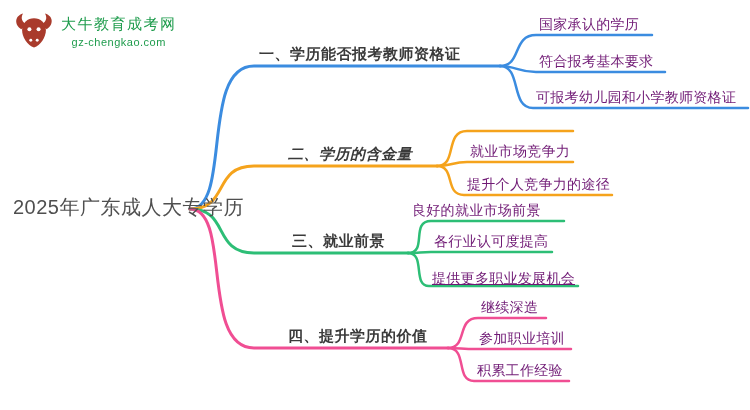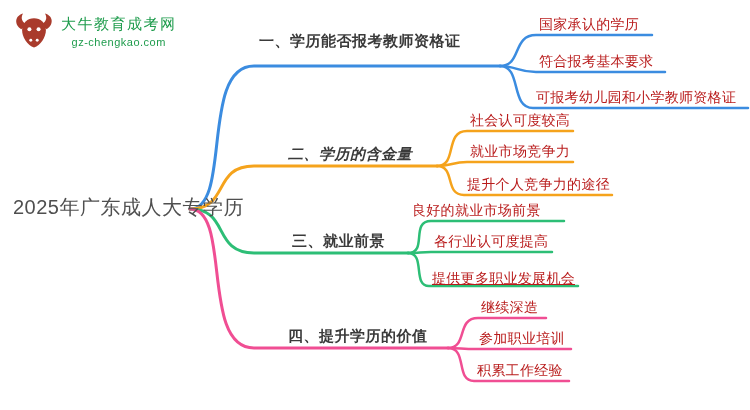--- a/index.html
+++ b/index.html
@@ -13,21 +13,21 @@
     overflow: hidden;
   }
   .wires { position: absolute; left: 0; top: 0; }
   .wires path { fill: none; stroke-linecap: round; }
   .wires path.branch { stroke-width: 3; }
   .wires path.leaf { stroke-width: 2.5; }
 
   .node { position: absolute; white-space: nowrap; line-height: 17px; }
   .central-label { font-size: 20px; color: #4f4f4f; font-weight: 400; letter-spacing: .5px; }
   .branch-label  { font-size: 15px; color: #3a3a3a; font-weight: 700; letter-spacing: .5px; }
-  .leaf-label    { font-size: 14px; color: #b91c1c; font-weight: 400; letter-spacing: .3px; }
+  .leaf-label    { font-size: 14px; color: #701a75; font-weight: 400; letter-spacing: .3px; }
 
   .logo {
     position: absolute; left: 8px; top: 6px;
     display: flex; align-items: center; gap: 5px;
     padding: 3px 8px 3px 4px;
   }
   .logo-text { display: flex; flex-direction: column; align-items: center; }
   .logo-name { font-size: 15px; font-weight: 400; color: #1f9c4d; letter-spacing: 1.5px; }
   .logo-url  { font-size: 11px; font-weight: 400; color: #1f9c4d; margin-top: 2px; letter-spacing: .5px; }
 </style>
@@ -75,30 +75,29 @@
       </g>
     </svg>
     <div class="logo-text">
       <div class="logo-name">大牛教育成考网</div>
       <div class="logo-url">gz-chengkao.com</div>
     </div>
   </div>
 
   <div class="node central-label" style="left:13px; top:199px;">2025年广东成人大专学历</div>
 
-  <div class="node branch-label" style="left:259px; top:32px;">一、学历能否报考教师资格证</div>
+  <div class="node branch-label" style="left:259px; top:45px;">一、学历能否报考教师资格证</div>
   <div class="node branch-label" style="left:288px; top:145px;font-style:italic;">二、学历的含金量</div>
   <div class="node branch-label" style="left:292px; top:232px;">三、就业前景</div>
   <div class="node branch-label" style="left:288px; top:327px;">四、提升学历的价值</div>
 
   <div class="node leaf-label" style="left:539px; top:16px;">国家承认的学历</div>
   <div class="node leaf-label" style="left:539px; top:53px;">符合报考基本要求</div>
   <div class="node leaf-label" style="left:536px; top:89px;">可报考幼儿园和小学教师资格证</div>
 
-  <div class="node leaf-label" style="left:470px; top:112px;">社会认可度较高</div>
   <div class="node leaf-label" style="left:470px; top:143px;">就业市场竞争力</div>
   <div class="node leaf-label" style="left:467px; top:176px;">提升个人竞争力的途径</div>
 
   <div class="node leaf-label" style="left:412px; top:202px;">良好的就业市场前景</div>
   <div class="node leaf-label" style="left:434px; top:233px;">各行业认可度提高</div>
   <div class="node leaf-label" style="left:432px; top:270px;text-decoration:underline;">提供更多职业发展机会</div>
 
   <div class="node leaf-label" style="left:481px; top:299px;">继续深造</div>
   <div class="node leaf-label" style="left:479px; top:330px;">参加职业培训</div>
   <div class="node leaf-label" style="left:477px; top:362px;">积累工作经验</div>

